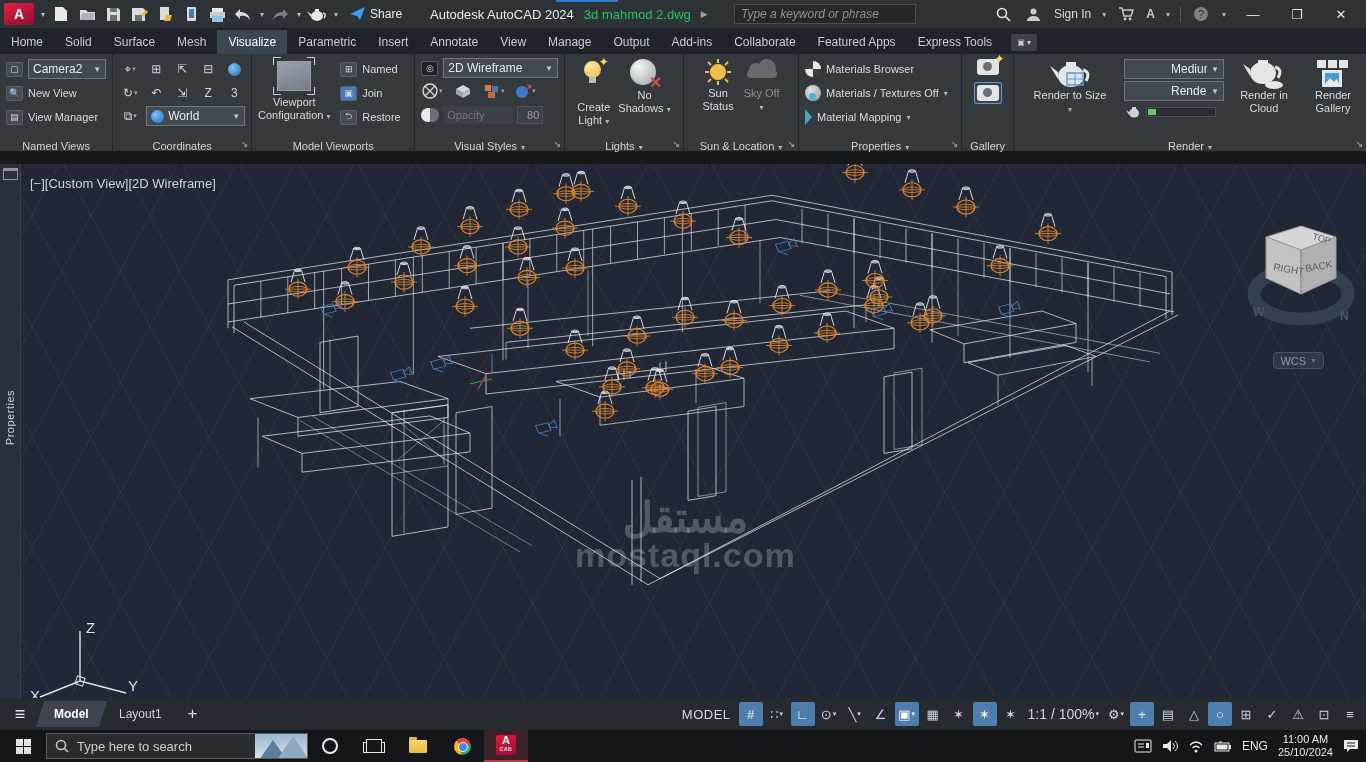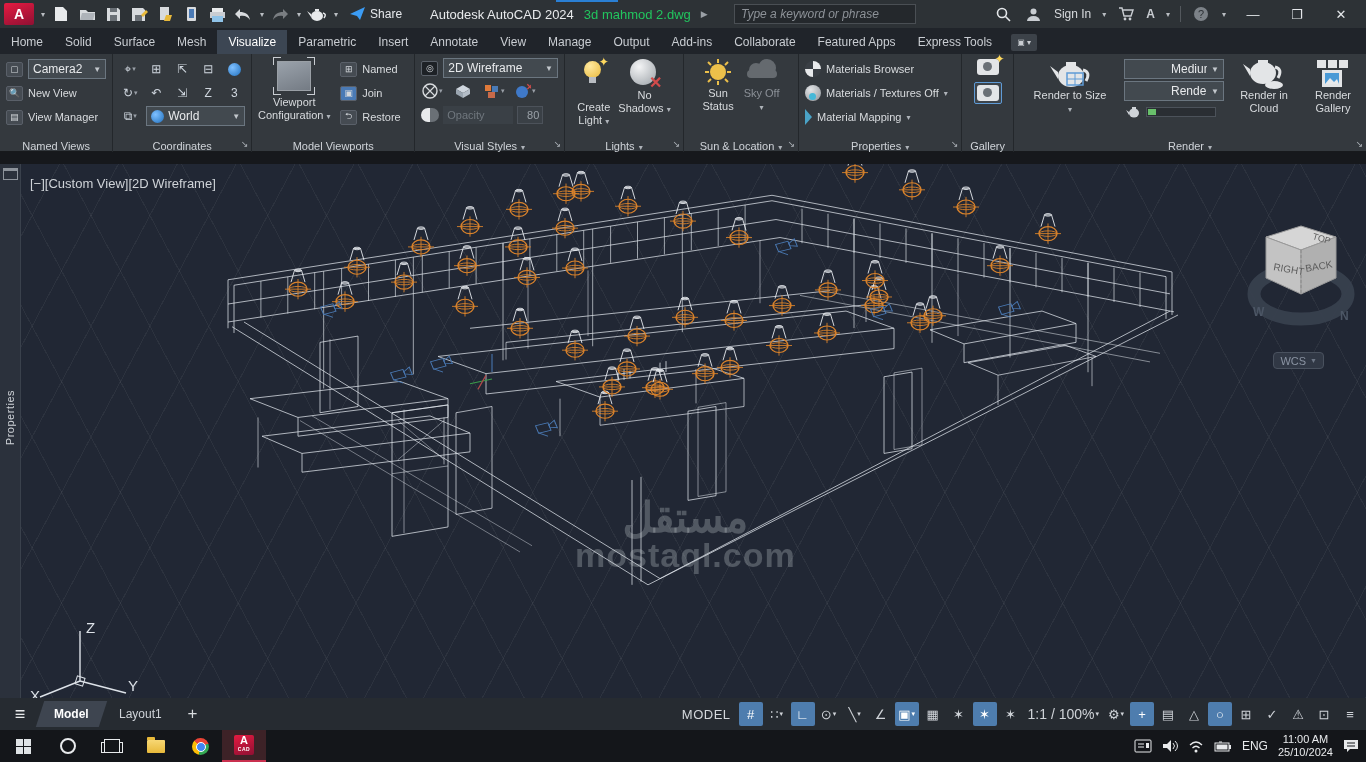--- a/index.html
+++ b/index.html
@@ -1260,20 +1260,28 @@
 
   <div class="taskbar">
     <div class="tb-start">
       <div class="winlogo">
           <div></div>
           <div></div>
           <div></div>
           <div></div>
         </div>
     </div>
+    <div class="tb-search">
+      <svg width="14" height="14">
+          <circle cx="6" cy="6" r="4.5" stroke="#c9ccd0" stroke-width="1.5" fill="none"></circle>
+          <line x1="9.5" y1="9.5" x2="13" y2="13" stroke="#c9ccd0" stroke-width="1.5"></line>
+        </svg>
+      <span>Type here to search</span>
+      <div class="mountains"></div>
+    </div>
     <div class="tb-ic">
         <div class="circle-o"></div>
       </div>
     <div class="tb-ic">
         <div class="taskview"></div>
       </div>
     <div class="tb-ic">
         <div class="folder"></div>
       </div>
     <div class="tb-ic">

